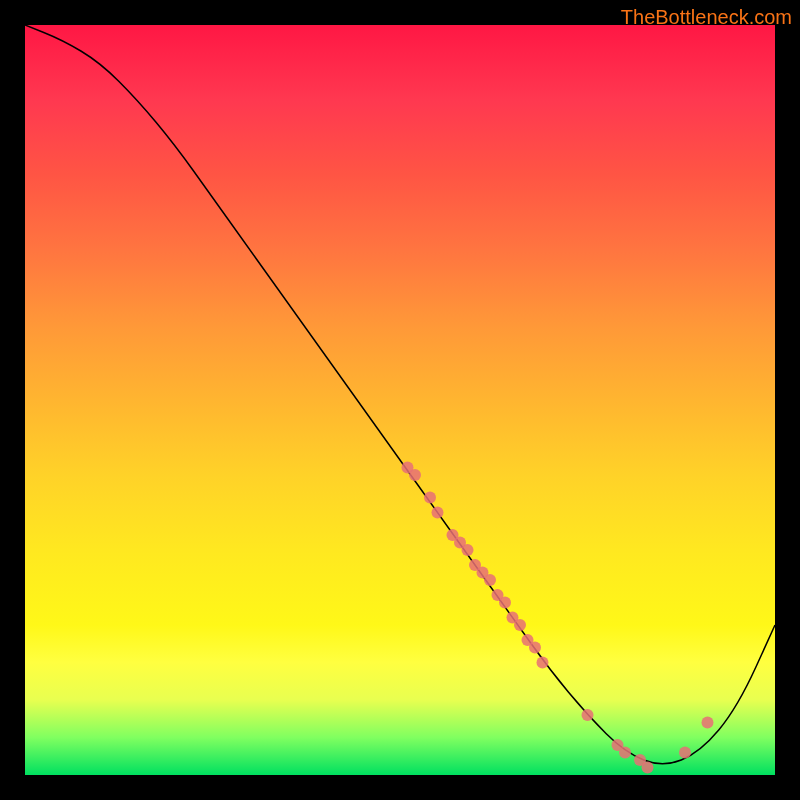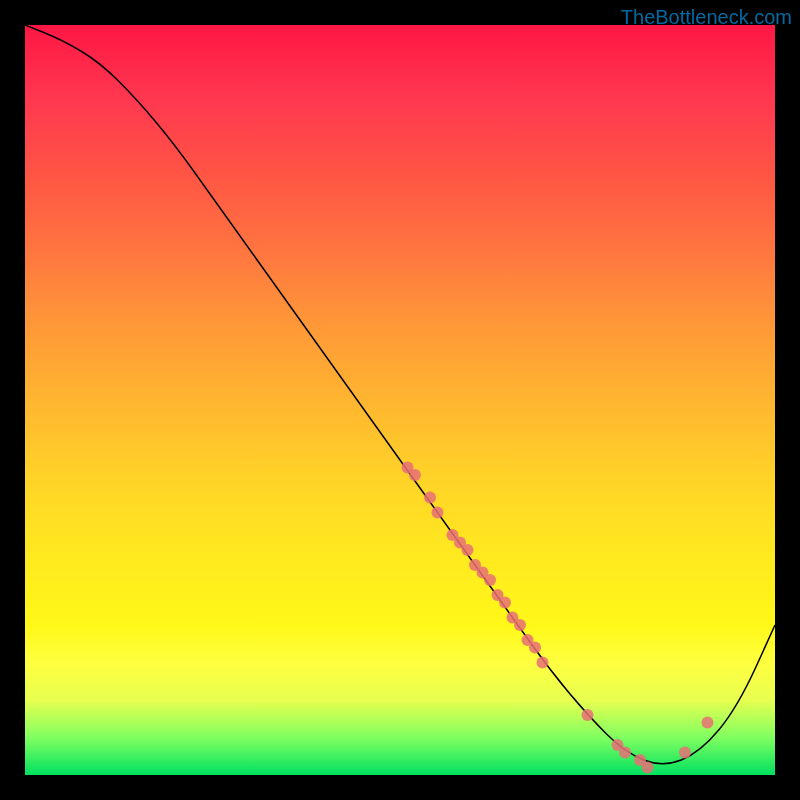--- a/index.html
+++ b/index.html
@@ -11,21 +11,21 @@
       width: 800px;
       height: 800px;
       background: #000;
       position: relative;
       font-family: Arial, sans-serif;
     }
     .watermark {
       position: absolute;
       top: 6px;
       right: 8px;
-      color: #0369a1;
+      color: #f97316;
       font-size: 20px;
       font-weight: normal;
       z-index: 10;
     }
     .chart-area {
       position: absolute;
       top: 25px;
       left: 25px;
       width: 750px;
       height: 750px;

